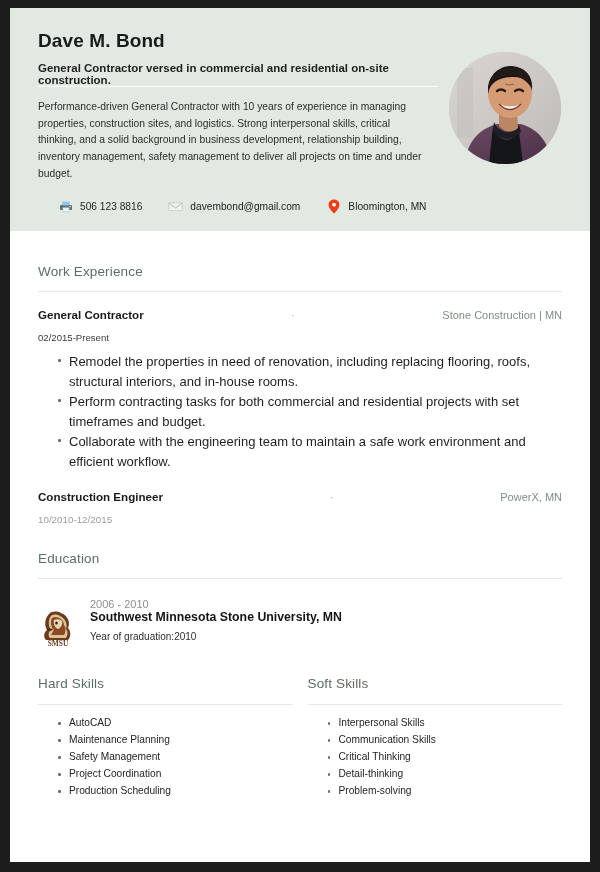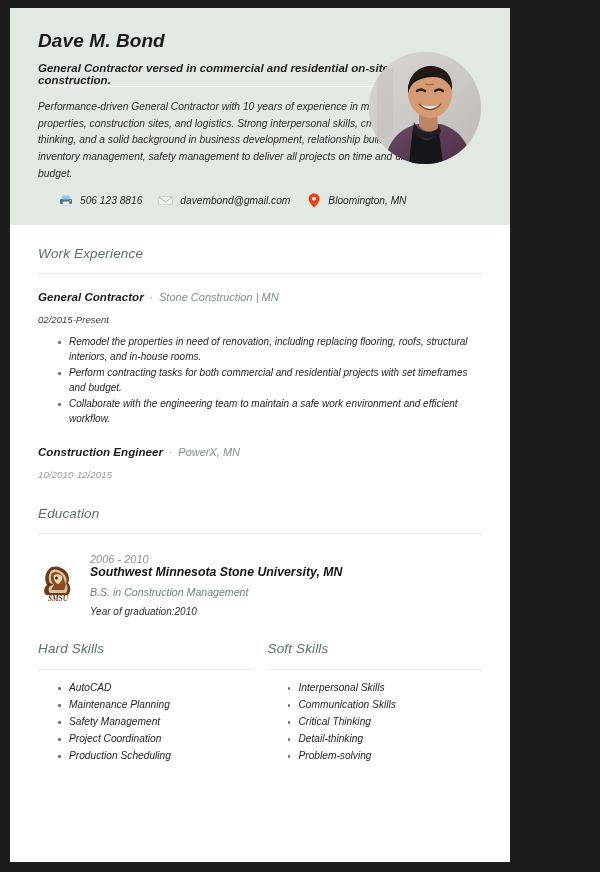--- a/index.html
+++ b/index.html
@@ -11,24 +11,23 @@
   }
   #page {
     position: relative;
     width: 600px; height: 872px;
     background: #1c1c1c;
     padding: 8px 10px 10px 10px;
     overflow: hidden;
   }
   #sheet {
     position: relative;
-    width: 500px; height: 854px;
+    width: 580px; height: 854px;
     background: #ffffff;
     overflow: hidden;
-    font-style: italic;
   }
 
   
   .header {
     background: #e2e9e3;
     padding: 20px 28px 18px 28px;
     position: relative;
     min-height: 197px;
   }
   .header-inner { width: 400px; }
@@ -64,75 +63,76 @@
     border-radius: 50%;
     overflow: hidden;
     background: #cfcccb;
   }
   .photo svg { display: block; width: 112px; height: 112px; }
 
   
   .contact {
     display: flex;
     align-items: center;
-    margin-top: 11px;
-    gap: 16px;
+    margin-top: 17px;
+    gap: 26px;
     padding-left: 20px;
   }
   .contact-item {
     display: flex;
     align-items: center;
     gap: 7px;
     font-size: 10.2px;
     color: #242424;
     white-space: nowrap;
   }
   .ci-icon { display: flex; align-items: center; justify-content: center; width: 15px; height: 14px; }
 
   
-  .body { padding: 0 28px; }
+  .body { padding: 12px 28px; }
   .section { padding-top: 21px; }
   .section-title {
     font-size: 13.5px;
     color: #5c6f63;
     font-weight: normal;
     letter-spacing: .15px;
     margin-bottom: 12px;
   }
   .section-rule {
     height: 1px;
     background: #e6eae7;
     margin-bottom: 2px;
   }
 
   .job { padding-top: 14px; }
   .job-head {
     font-size: 11.6px;
     display: flex;
     align-items: baseline;
     flex-wrap: wrap;
+    justify-content: space-between;
   }
   .job-title { font-weight: bold; color: #1a1a1a; }
   .job-sep { color: #9aa6a0; margin: 0 6px; font-size: 10px; }
   .job-company { color: #7d8f85; font-size: 11px; }
   .job-date {
     font-size: 9.6px;
     color: #3a3a3a;
     margin-top: 11px;
   }
   .job-date.muted { color: #9a9a9a; font-size: 9.8px; }
 
   ul.bullets {
     margin: 9px 0 0 0;
     padding-left: 20px;
     list-style: none;
   }
   ul.bullets li {
     position: relative;
-    font-size: 10px;
+    font-size: 13px;
     line-height: 1.5;
     color: #1f1f1f;
     padding-left: 11px;
     margin-bottom: 1px;
   }
   ul.bullets li::before {
     content: "";
     position: absolute;
     left: 0; top: 7px;
     width: 2.5px; height: 2.5px;
@@ -310,21 +310,20 @@
               <path d="M16 12 C15 16 17 20 20 21 C23 20 25 16 24 13 C22 11 18 11 16 12 Z" fill="#e8d7b2"></path>
               <ellipse cx="18.5" cy="15" rx="1.3" ry="1.6" fill="#3a1f0e"></ellipse>
               <path d="M9 22 C11 20 14 20 15 22 C13 23 10 23 9 22 Z" fill="#4d2a12"></path>
               <rect x="7" y="32" width="26" height="7" rx="1" fill="#ffffff"></rect>
               <text x="20" y="38" font-family="Liberation Serif, serif" font-size="7.4" font-weight="bold" fill="#6d3a1c" text-anchor="middle">SMSU</text>
             </svg>
           </div>
           <div class="edu-body">
             <div class="edu-years">2006 - 2010</div>
             <div class="edu-school">Southwest Minnesota Stone University, MN</div>
-            <div class="edu-degree">B.S. in Construction Management</div>
             <div class="edu-grad">Year of graduation:2010</div>
           </div>
         </div>
       </div>
 
       <div class="skills-wrap">
         <div class="skills-col">
           <div class="section-title">Hard Skills</div>
           <div class="section-rule"></div>
           <ul class="skills">

